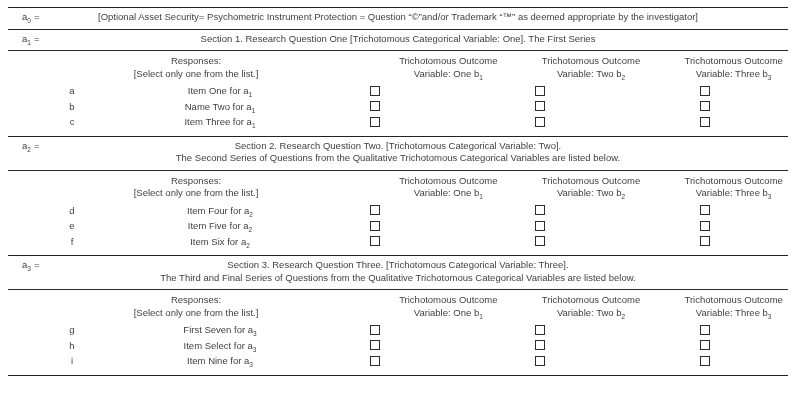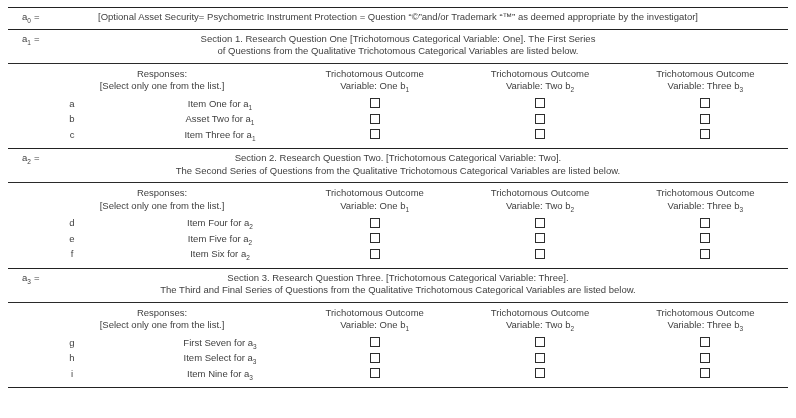--- a/index.html
+++ b/index.html
@@ -14,21 +14,21 @@
   .rule-light{border-top:1.3px solid #2a2a2a;}
 
   .top-block{position:relative;text-align:center;padding:3px 0 5px;line-height:12.6px;}
   .row-label{position:absolute;left:14px;top:3px;text-align:left;white-space:nowrap;}
   .row-label .eq{margin-left:3px;}
   sub{font-size:6.5px;line-height:0;}
 
   .sec-heading{position:relative;text-align:center;padding:3px 0 5px;line-height:12.6px;}
 
   .grid{display:grid;grid-template-columns:44px 40px 200px 1fr 1fr 1fr;align-items:center;}
-  .hdr{padding:4px 0 3px;}
+  .hdr{padding:4px 0 3px;gap:34px;}
   .hdr .hcell{text-align:center;line-height:12.4px;align-self:start;}
   .responses-hdr{grid-column:1/4;padding-left:24px;}
   .sec-body{padding-bottom:6px;}
 
   .item-row{height:15.5px;}
   .letter-cell{grid-column:2;text-align:center;}
   .item-cell{grid-column:3;text-align:center;padding-left:56px;}
   .cb-cell{text-align:center;line-height:0;}
   .checkbox{display:inline-block;width:8px;height:8px;border:1.2px solid #2d2d2d;background:#ffffff;cursor:pointer;}
 
@@ -40,21 +40,20 @@
 <div class="sheet">
 
   <div class="top-block rule">
     <div class="row-label"><span>a</span><sub>0</sub><span class="eq">=</span></div>
     <div>[Optional Asset Security= Psychometric Instrument Protection = Question “©”and/or Trademark “™” as deemed appropriate by the investigator]</div>
   </div>
 
   <div class="sec-heading rule">
     <div class="row-label"><span>a</span><sub>1</sub><span class="eq">=</span></div>
     <div>Section 1. Research Question One [Trichotomous Categorical Variable: One]. The First Series</div>
-    <div>of Questions from the Qualitative Trichotomous Categorical Variables are listed below.</div>
   </div>
 
   <div class="sec-body rule-light">
     <div class="grid hdr">
       <div class="hcell responses-hdr">
         <div>Responses:</div>
         <div>[Select only one from the list.]</div>
       </div>
       <div class="hcell">
         <div>Trichotomous Outcome</div>
@@ -72,21 +71,21 @@
 
     <div class="grid item-row">
       <div class="letter-cell">a</div>
       <div class="item-cell"><span>Item One for a</span><sub>1</sub></div>
       <div class="cb-cell"><span class="checkbox"></span></div>
       <div class="cb-cell"><span class="checkbox"></span></div>
       <div class="cb-cell"><span class="checkbox"></span></div>
     </div>
     <div class="grid item-row">
       <div class="letter-cell">b</div>
-      <div class="item-cell"><span>Asset Two for a</span><sub>1</sub></div>
+      <div class="item-cell"><span>Name Two for a</span><sub>1</sub></div>
       <div class="cb-cell"><span class="checkbox"></span></div>
       <div class="cb-cell"><span class="checkbox"></span></div>
       <div class="cb-cell"><span class="checkbox"></span></div>
     </div>
     <div class="grid item-row">
       <div class="letter-cell">c</div>
       <div class="item-cell"><span>Item Three for a</span><sub>1</sub></div>
       <div class="cb-cell"><span class="checkbox"></span></div>
       <div class="cb-cell"><span class="checkbox"></span></div>
       <div class="cb-cell"><span class="checkbox"></span></div>

